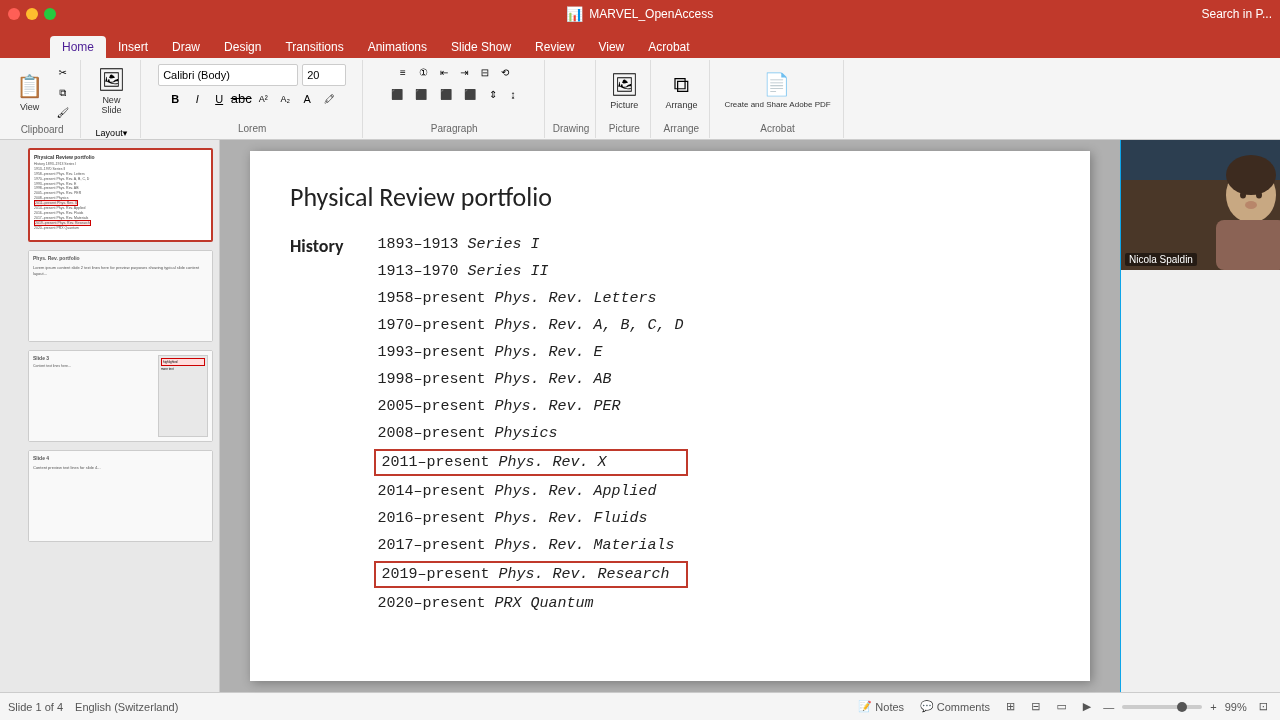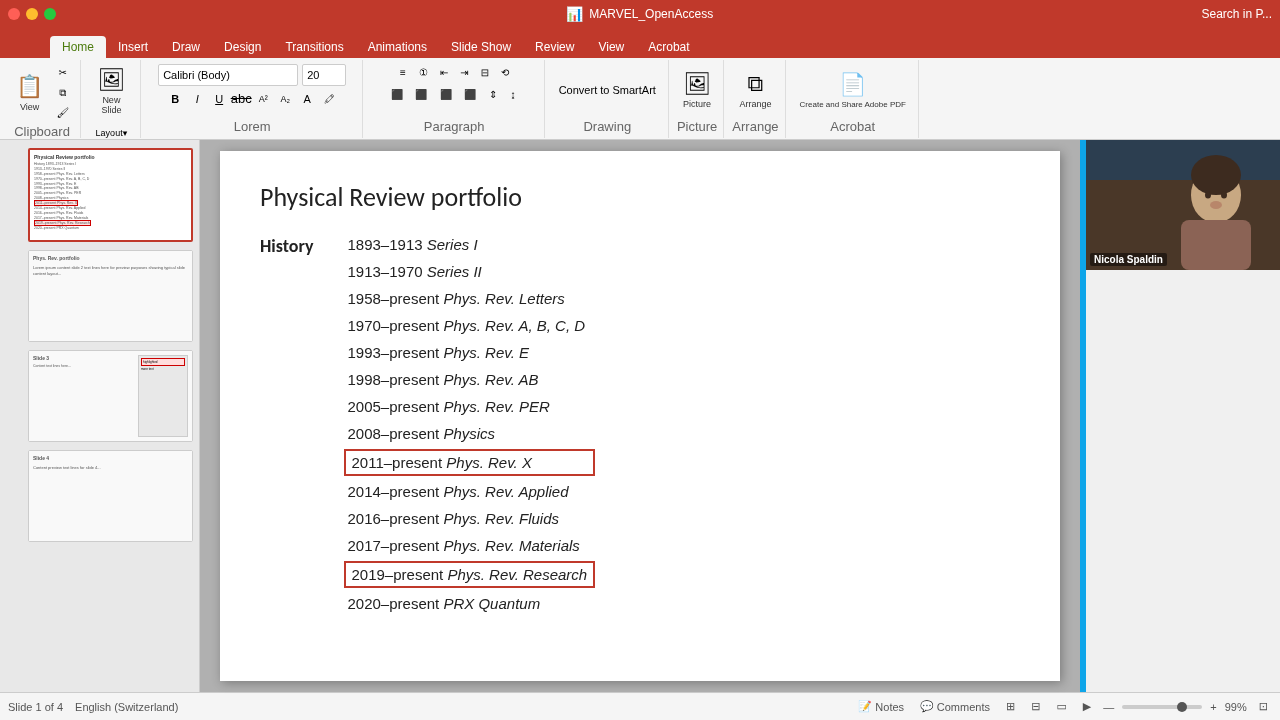--- a/index.html
+++ b/index.html
@@ -52,21 +52,21 @@
     }
     .ribbon-tab {
       padding: 4px 12px;
       font-size: 12px;
       cursor: pointer;
       color: white;
       border-radius: 4px 4px 0 0;
     }
     .ribbon-tab.active {
       background: #f5f5f5;
-      color: #4d7c0f;
+      color: #4c1d95;
     }
     
     #ribbon {
       background: #f5f5f5;
       border-bottom: 1px solid #ccc;
       height: 82px;
       display: flex;
       align-items: center;
       padding: 0 4px;
       gap: 2px;
@@ -75,21 +75,21 @@
       display: flex;
       flex-direction: column;
       align-items: center;
       height: 78px;
       border-right: 1px solid #ddd;
       padding: 4px 6px;
       gap: 2px;
       min-width: fit-content;
     }
     .ribbon-group-label {
-      font-size: 13px;
+      font-size: 10px;
       color: #666;
       margin-top: auto;
       text-align: left;
     }
     .ribbon-row {
       display: flex;
       align-items: center;
       gap: 2px;
     }
     .rb-btn {
@@ -240,35 +240,34 @@
       text-align: center;
     }
     .history-list {
       display: flex;
       flex-direction: column;
       gap: 4px;
     }
     .history-item {
       font-size: 15px;
       color: #222;
-      font-family: Liberation Sans, sans-serif;
+      font-family: Liberation Mono, monospace;
       line-height: 1.4;
       padding: 1px 4px;
     }
     .history-item.highlighted {
       border: 2px solid #c0392b;
       padding: 1px 6px;
     }
     .italic { font-style: italic; }
     
     #right-panel {
-      width: 200px;
+      width: 160px;
       background: #f0f0f0;
-      border-left: 6px solid #0ea5e9;
-      font-weight: bold;
+      border-left: 1px solid #0ea5e9;
     }
     
     #webcam {
       width: 200px;
       height: 130px;
       background: #2c3e50;
       display: flex;
       align-items: center;
       justify-content: center;
       position: relative;
@@ -432,23 +431,20 @@
       <div class="rb-btn-small">⬛</div>
       <div class="rb-btn-small">⬛</div>
       <div class="rb-btn-small">⬛</div>
       <div class="rb-btn-small">⇕</div>
       <div class="rb-btn-small">↨</div>
     </div>
     <div class="ribbon-group-label">Paragraph</div>
   </div>
 
   <div class="ribbon-group">
-    <div class="rb-btn" style="height:54px;min-width:60px;">
-      <span style="font-size:11px;">Convert to SmartArt</span>
-    </div>
     <div class="ribbon-group-label">Drawing</div>
   </div>
 
   <div class="ribbon-group">
     <div class="rb-btn">
       <span class="btn-icon">🖼</span>
       <span class="btn-label">Picture</span>
     </div>
     <div class="ribbon-group-label">Picture</div>
   </div>

